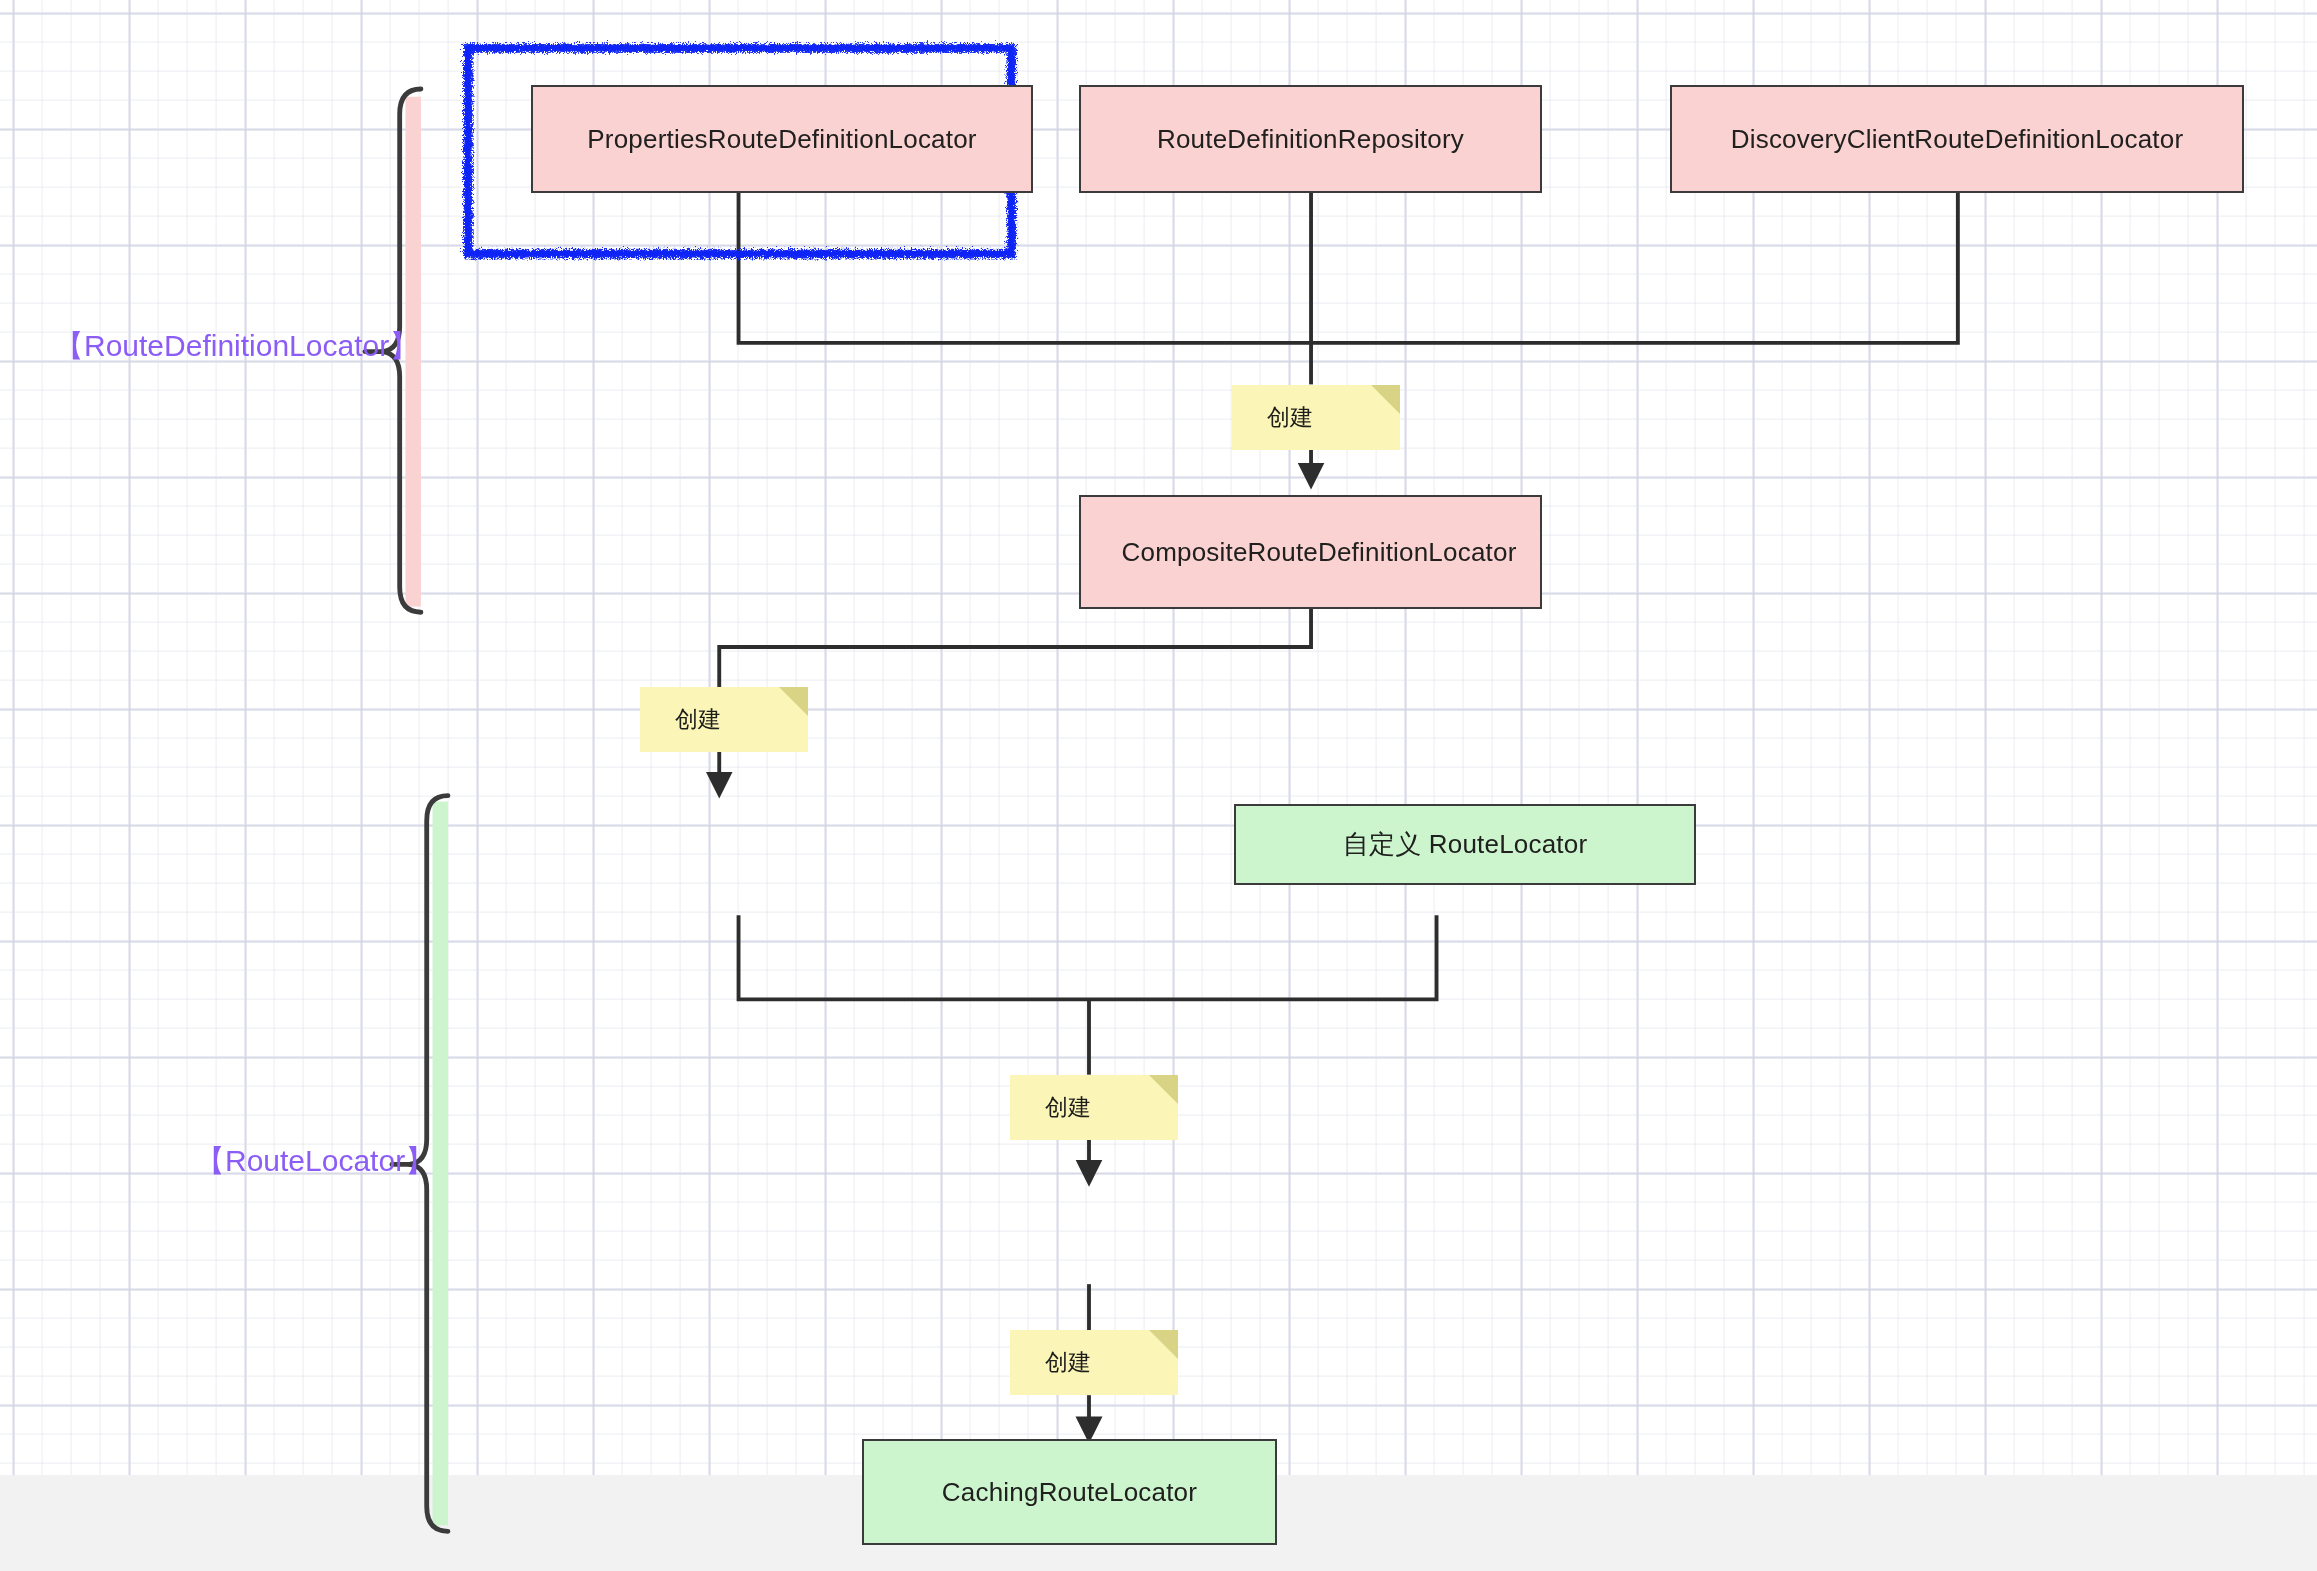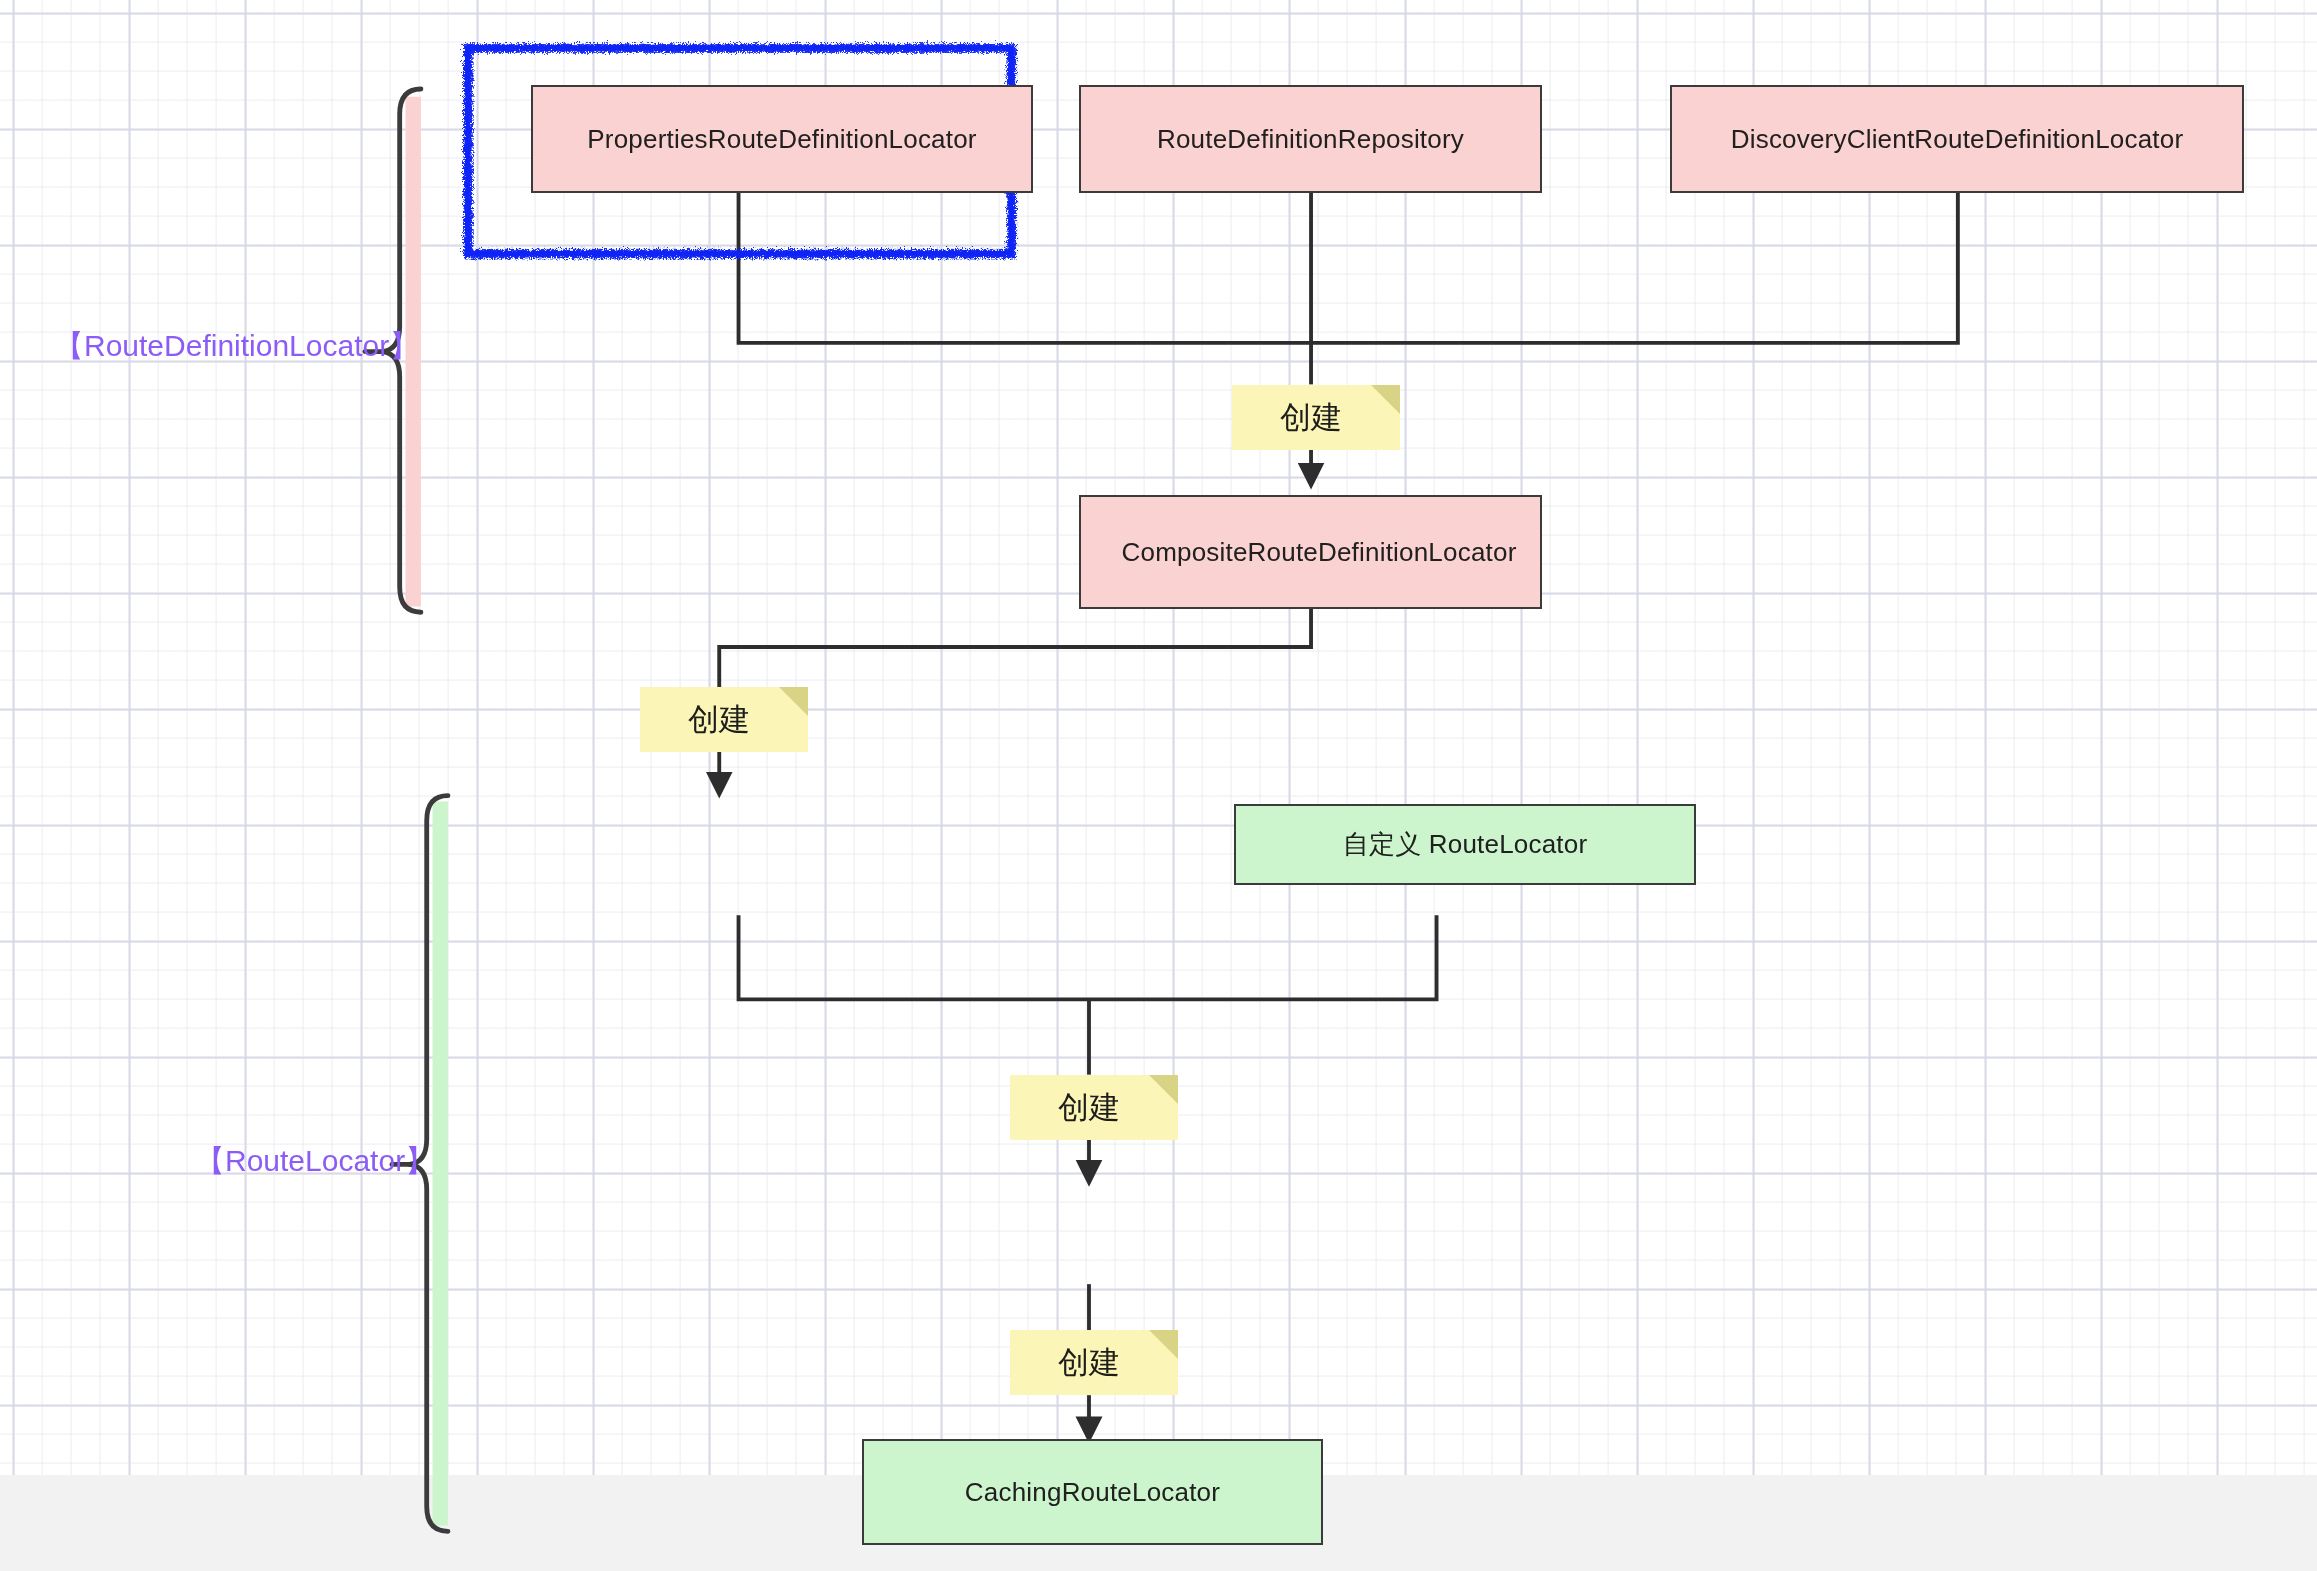--- a/index.html
+++ b/index.html
@@ -67,23 +67,23 @@
   .node.pink  { background: #fbd2d2; }
   .node.green { background: #ccf5ce; }
 
   
   .note {
     position: absolute;
     box-sizing: border-box;
     background: #fbf6b7;
     display: flex;
     align-items: center;
-    font-size: 31px;
+    font-size: 23px;
     color: #1d1d1b;
-    padding-left: 48px;
+    padding-left: 35px;
   }
   .note .fold {
     position: absolute;
     top: 0;
     right: 0;
     width: 0;
     height: 0;
     border-left: 29px solid transparent;
     border-top: 29px solid #d9d386;
   }
@@ -174,21 +174,21 @@
   <div class="node pink" style="left:1079px; top:495px; width:463px; height:114px;padding-left:17px;">
     <span>CompositeRouteDefinitionLocator</span>
   </div>
 
 
   <div class="node green" style="left:1206px; top:804px; width:462px; height:81px;margin-left:28px;">
     <span>自定义 RouteLocator</span>
   </div>
 
 
-  <div class="node green" style="left:862px; top:1439px; width:461px; height:106px;">
+  <div class="node green" style="left:862px; top:1439px; width:415px; height:106px;">
     <span>CachingRouteLocator</span>
   </div>
 
   <div class="note" style="left:1232px; top:385px; width:168px; height:65px;">
     <span>创建</span>
     <span class="fold"></span>
   </div>
 
   <div class="note" style="left:640px; top:687px; width:168px; height:65px;">
     <span>创建</span>

